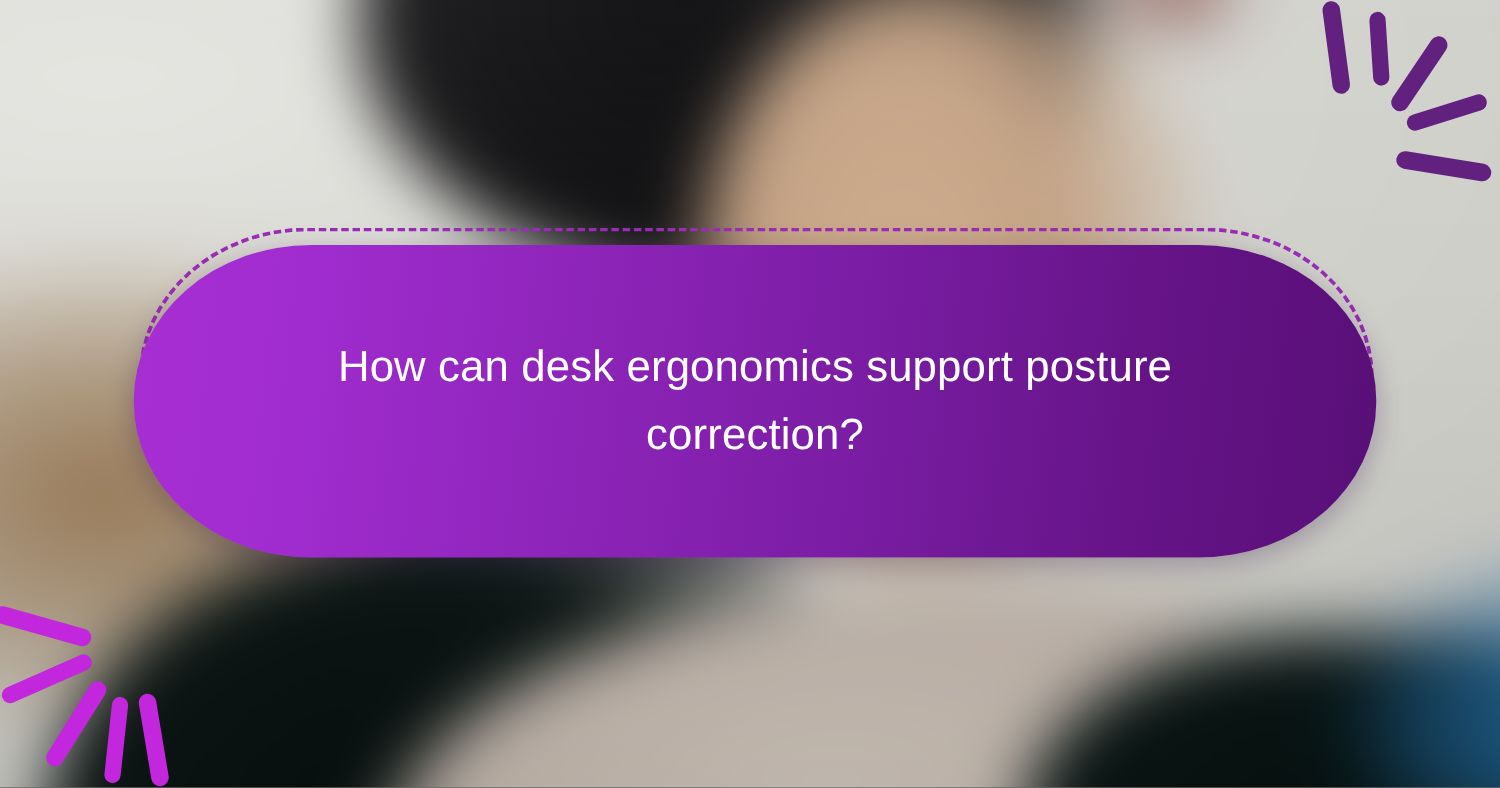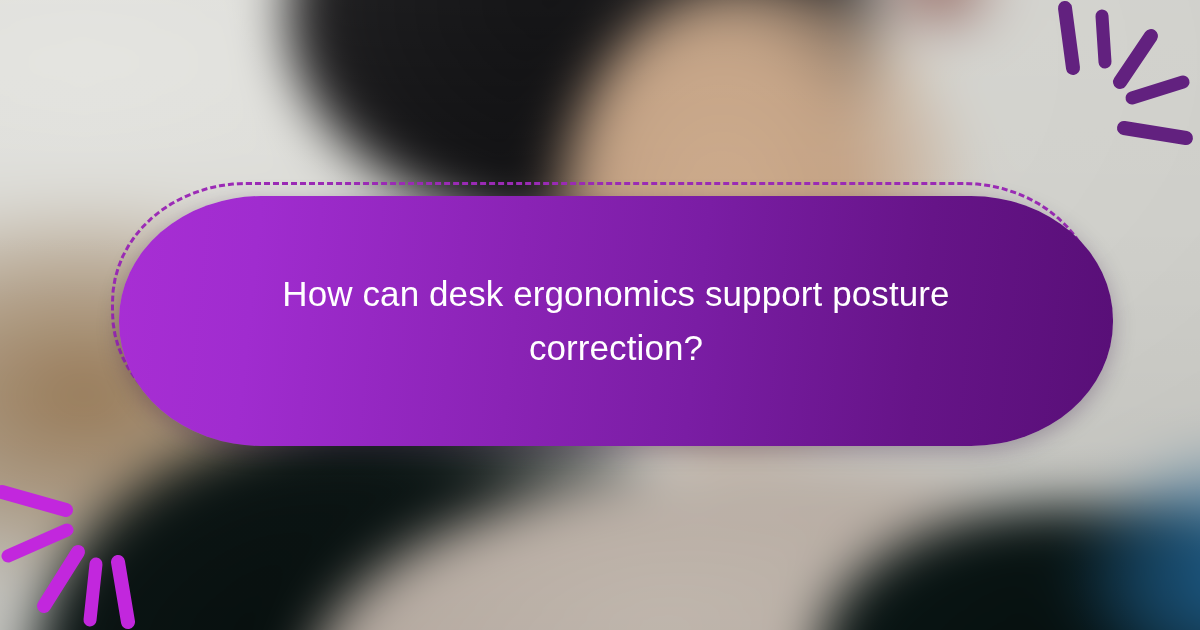--- a/index.html
+++ b/index.html
@@ -144,21 +144,21 @@
     top: 0px;
     width: 988px;
     height: 250px;
     border: 3px dashed #9c2cb7;
     border-radius: 135px 135px 135px 135px / 120px 120px 120px 120px;
     box-sizing: border-box;
     pointer-events: none;
   }
   .card-body {
     position: absolute;
-    left: 16px;
+    left: 4px;
     top: 14px;
     width: 994px;
     height: 250px;
     border-radius: 142px 142px 142px 142px / 124px 124px 124px 124px;
     background: linear-gradient(96deg, #a82ed4 0%, #a02ccf 14%, #8a23b5 40%, #7a1da4 58%, #661488 80%, #580f77 100%);
     display: flex;
     align-items: center;
     justify-content: center;
     box-shadow: 0 6px 22px rgba(40, 8, 56, 0.28);
   }

